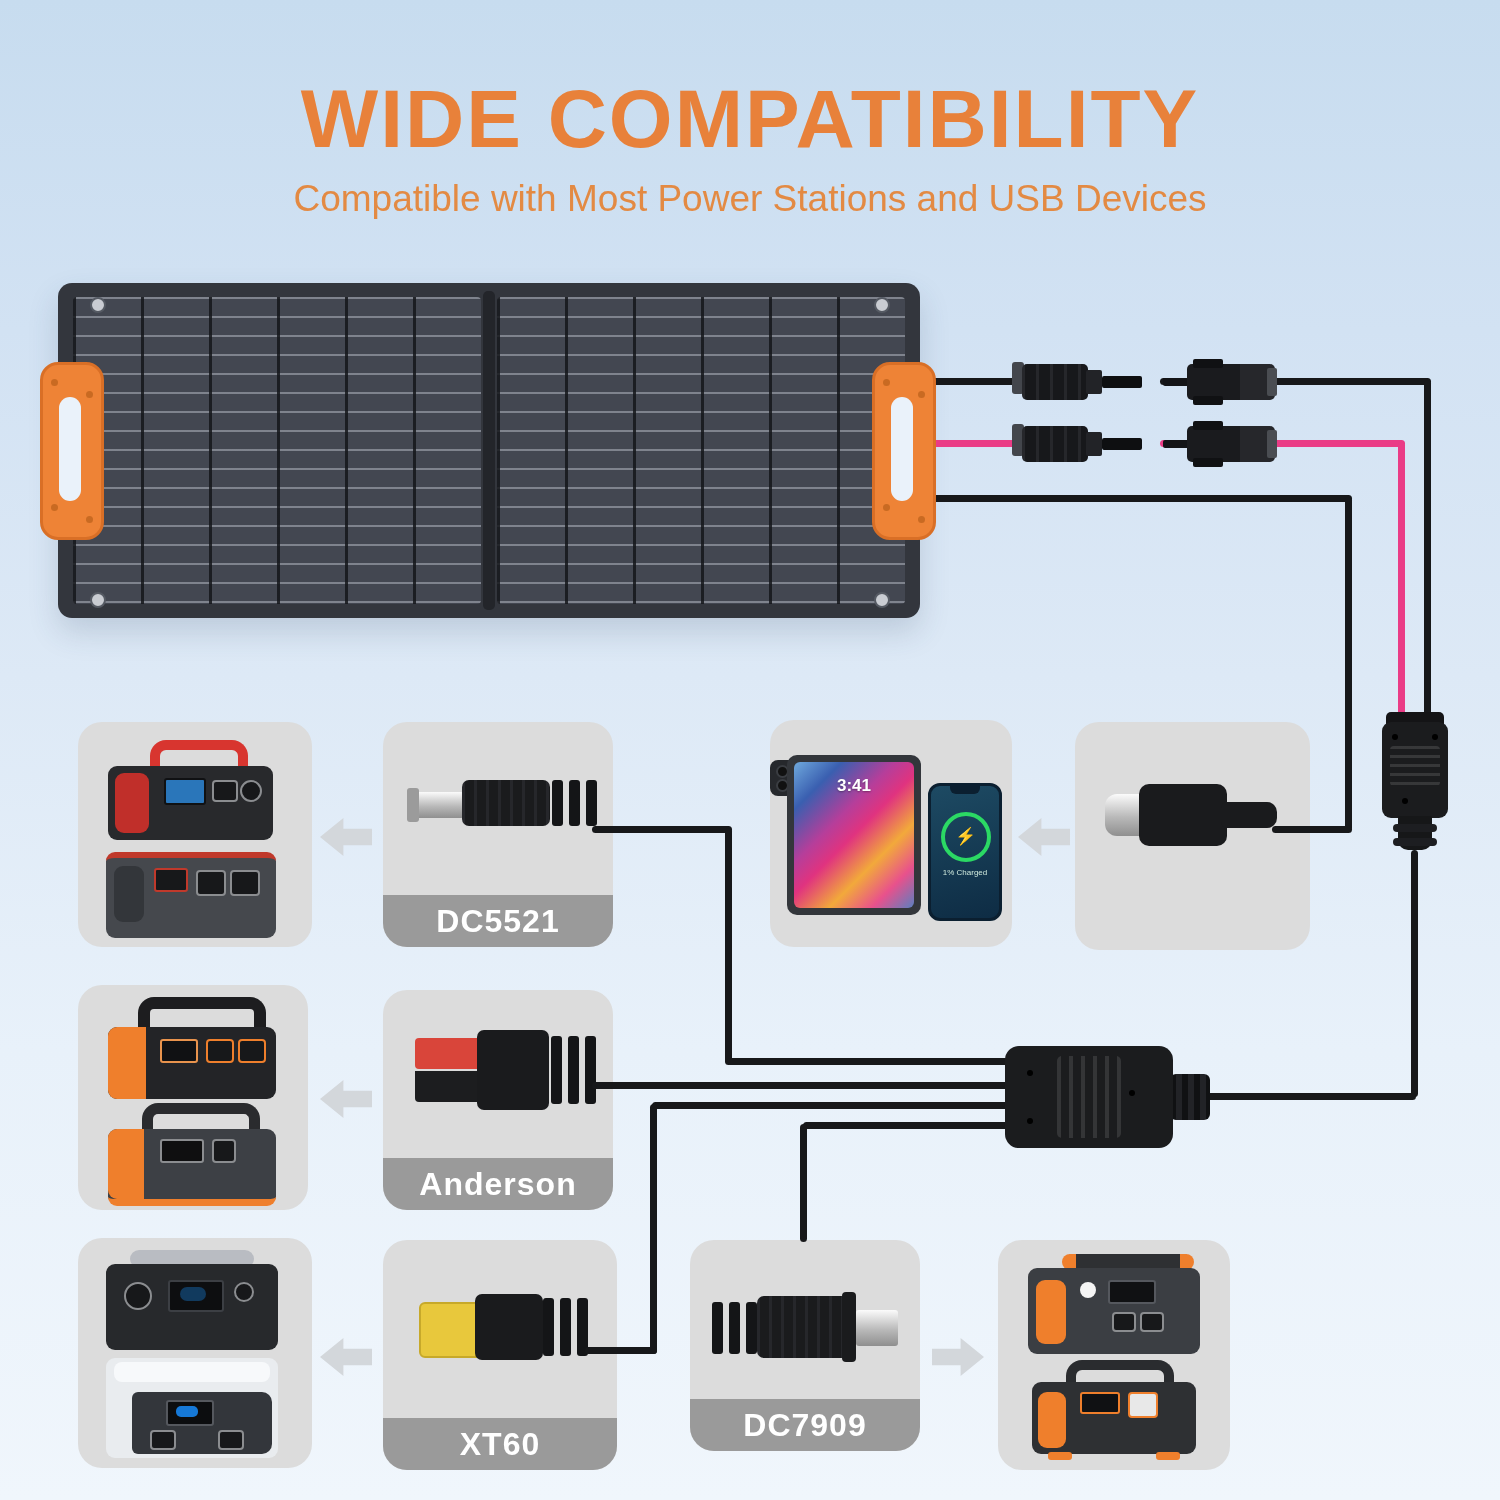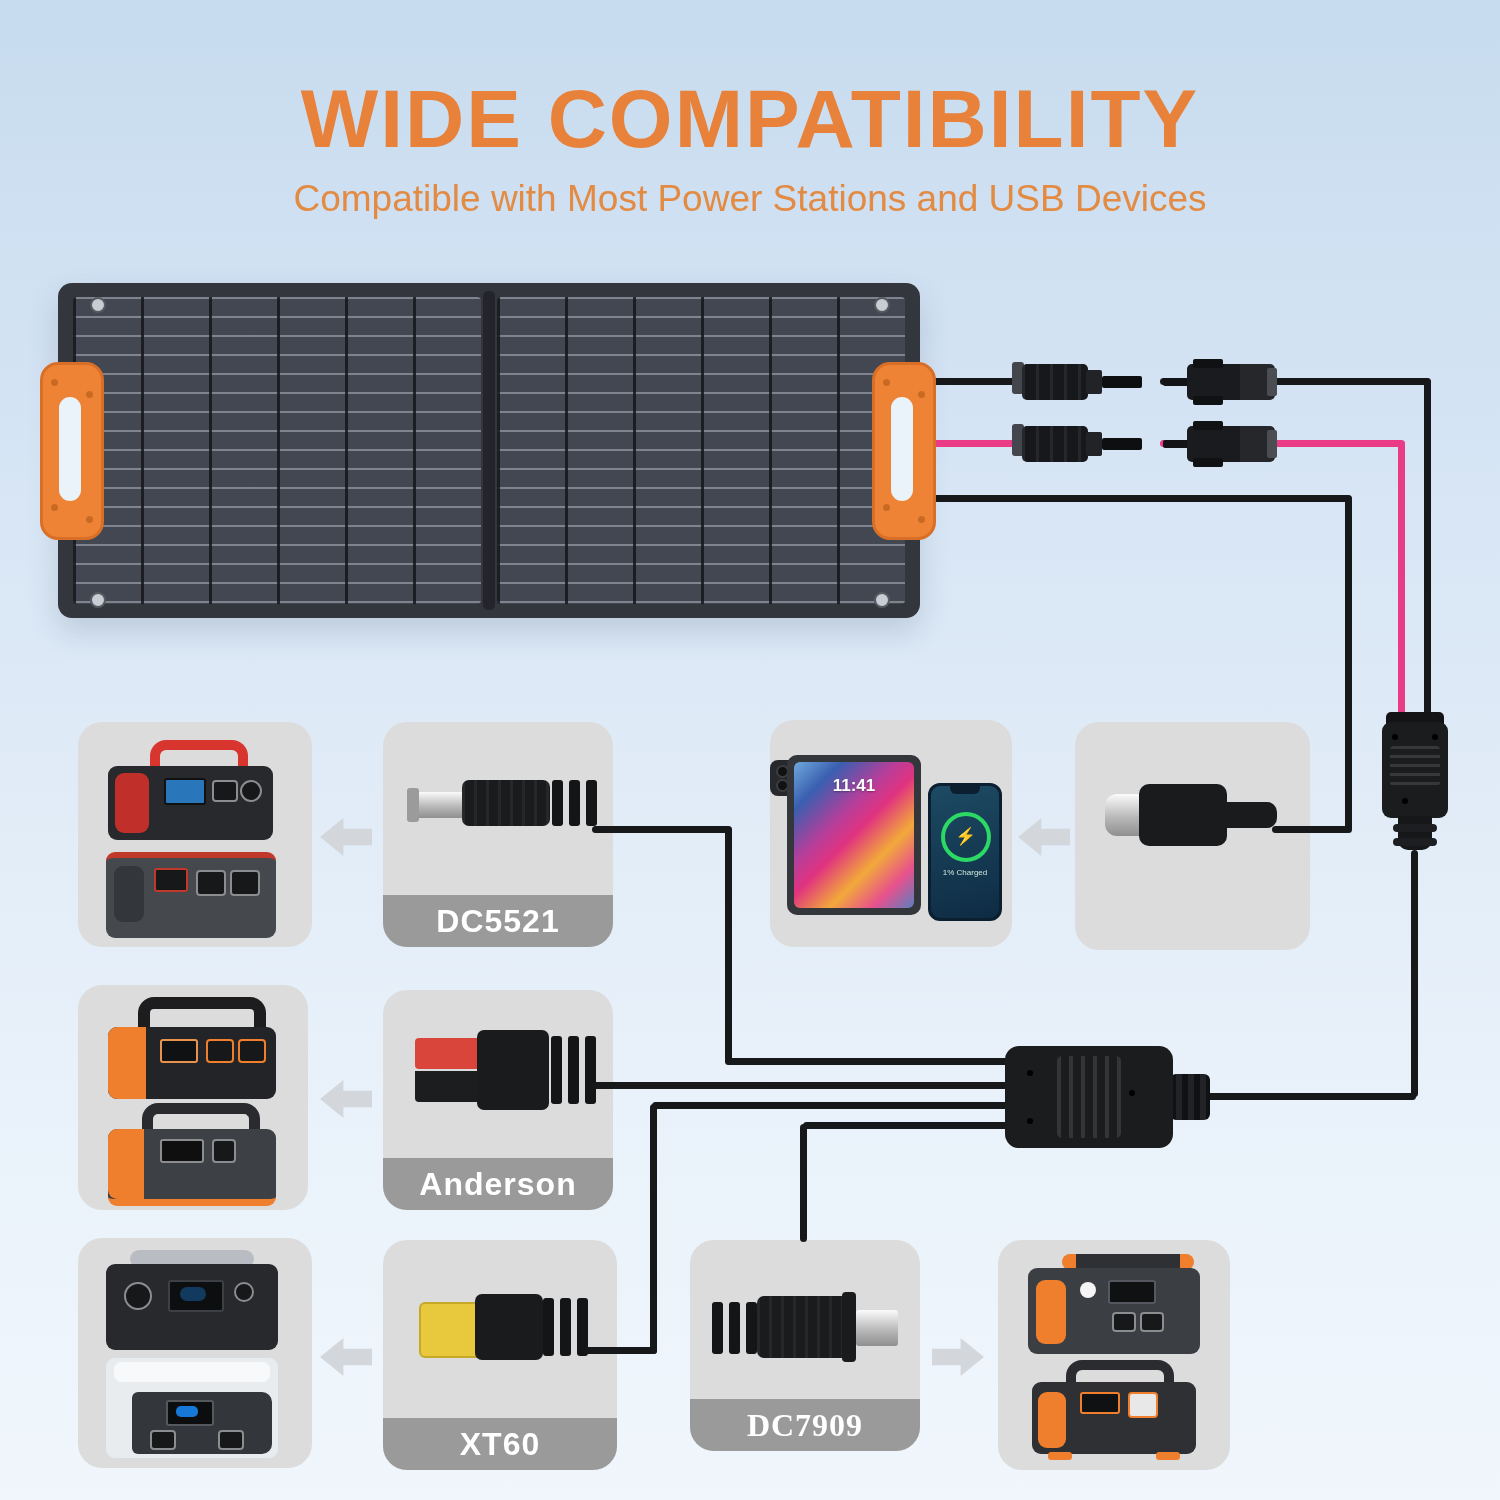--- a/index.html
+++ b/index.html
@@ -243,21 +243,21 @@
     <div class="labelbar">DC5521</div>
   </div>
 
   <div class="abs gbox" style="left:770px;top:720px;width:242px;height:227px;"></div>
   <div class="abs cam">
     <i style="left:6px;top:5px;"></i>
       <i style="left:6px;top:19px;"></i>
   </div>
   <div class="abs ipad">
     <div class="scr">
-      <div class="time">11:41</div>
+      <div class="time">3:41</div>
     </div>
   </div>
   <div class="abs phone">
     <div class="notch"></div>
     <div class="ring">⚡</div>
     <div class="stat">1% Charged</div>
   </div>
   <div class="abs arrow left" style="left:1018px;top:818px;"></div>
 
   <div class="abs gbox" style="left:1075px;top:722px;width:235px;height:228px;">
@@ -328,21 +328,21 @@
     <div class="ps" style="left:0;top:0;width:234px;height:178px;">
       <div class="bd" style="left:36px;top:62px;width:56px;height:52px;background:#e8c83c;border:2px solid #c7a92a;border-radius:6px 2px 2px 6px;"></div>
       <div class="blackbody" style="left:92px;top:54px;width:68px;height:66px;"></div>
       <div class="fin" style="left:160px;top:58px;width:11px;height:58px;"></div>
       <div class="fin" style="left:177px;top:58px;width:11px;height:58px;"></div>
       <div class="fin" style="left:194px;top:58px;width:11px;height:58px;"></div>
     </div>
     <div class="labelbar">XT60</div>
   </div>
 
-  <div class="abs gbox" style="left:690px;top:1240px;width:230px;height:211px;font-family:Liberation Serif, serif;">
+  <div class="abs gbox" style="left:690px;top:1240px;width:230px;height:211px;">
     <div class="ps" style="left:0;top:0;width:230px;height:178px;">
       <div class="fin" style="left:22px;top:62px;width:11px;height:52px;"></div>
       <div class="fin" style="left:39px;top:62px;width:11px;height:52px;"></div>
       <div class="fin" style="left:56px;top:62px;width:11px;height:52px;"></div>
       <div class="blackbody grooves" style="left:67px;top:56px;width:92px;height:62px;"></div>
       <div class="blackbody" style="left:152px;top:52px;width:14px;height:70px;border-radius:4px;"></div>
       <div class="silver" style="left:166px;top:70px;width:42px;height:36px;"></div>
     </div>
     <div class="labelbar">DC7909</div>
   </div>

